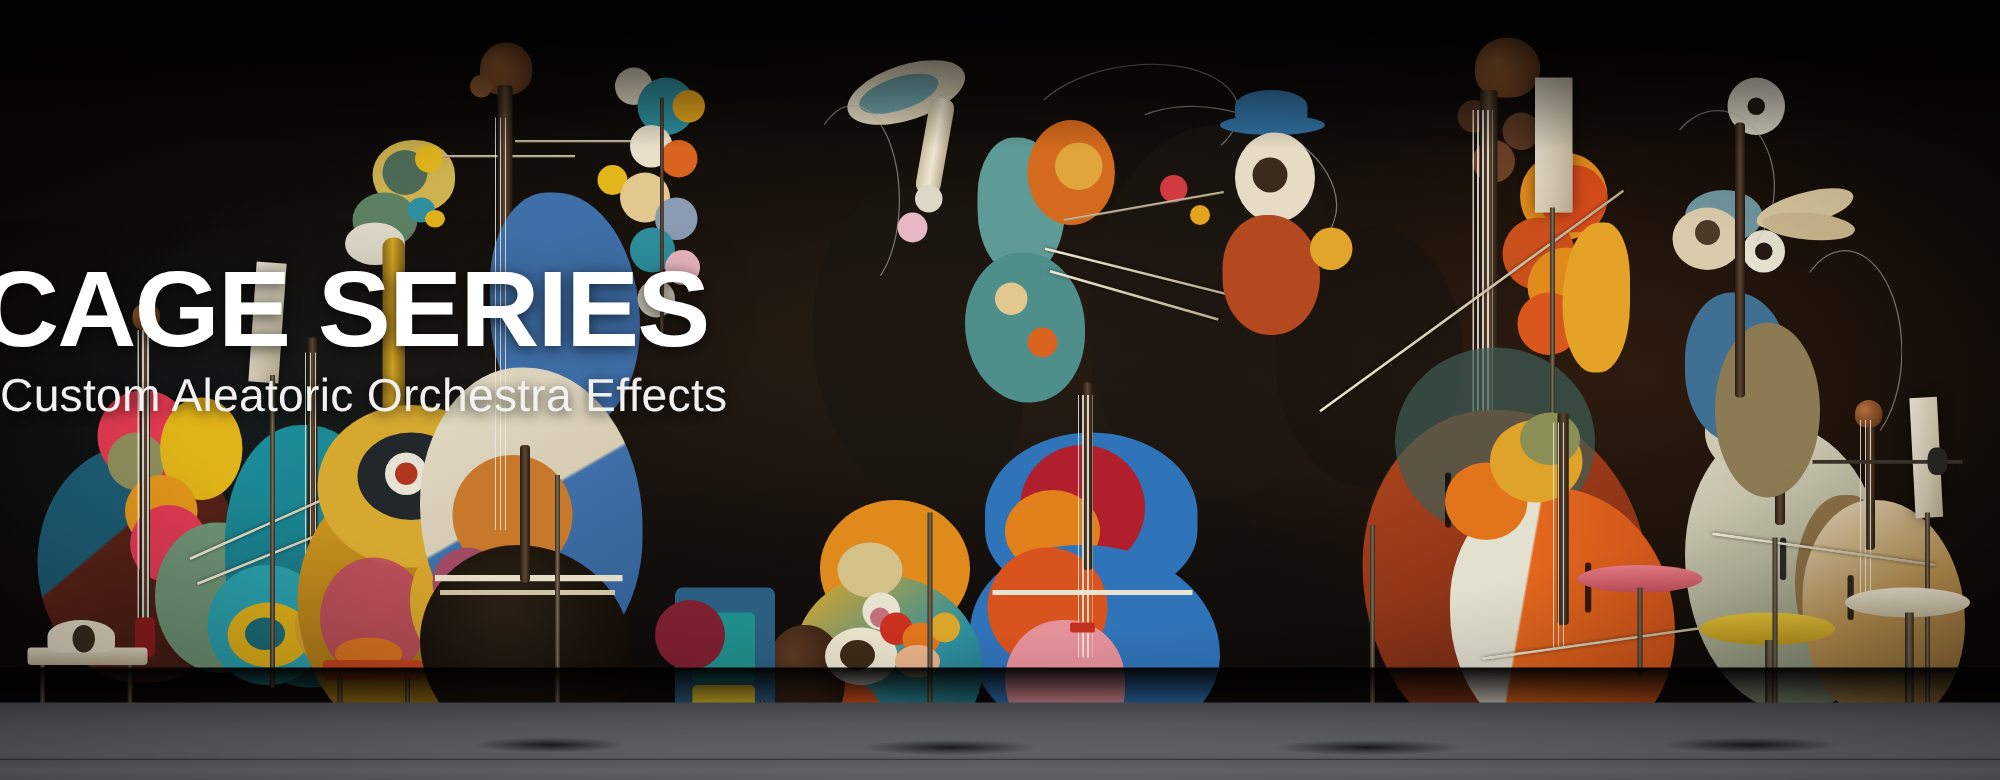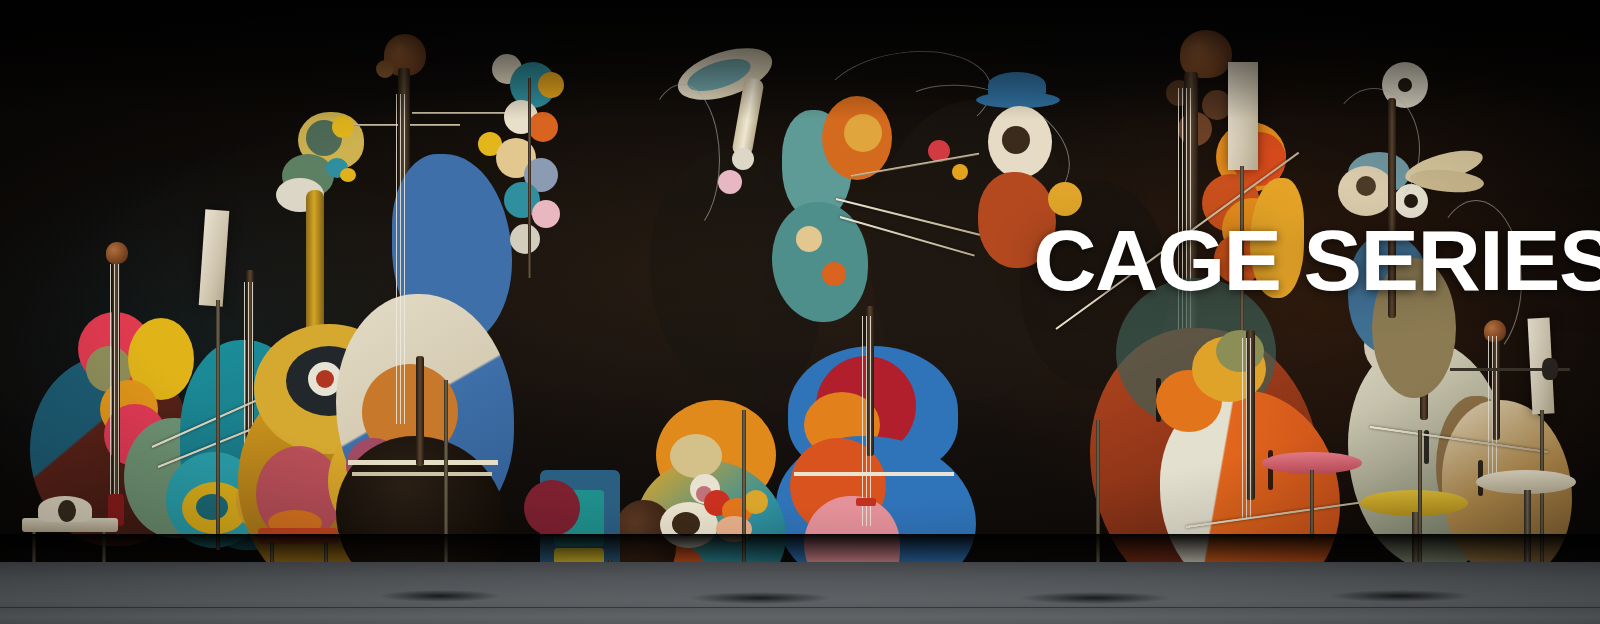--- a/index.html
+++ b/index.html
@@ -51,21 +51,21 @@
         background:linear-gradient(90deg,#241a12,#5d4630,#241a12);}
   .scroll{position:absolute;width:22px;height:22px;border-radius:50% 50% 45% 40%;
         background:radial-gradient(circle at 35% 35%,#b4703d,#7a4522 60%,#4a2814);}
   .strings{position:absolute;background:
       repeating-linear-gradient(90deg, rgba(238,234,222,.85) 0 1px, rgba(0,0,0,0) 1px 4px);}
   .bow{position:absolute;height:2px;background:linear-gradient(90deg,#efe7d2,#b6a98c);
        transform-origin:left center;box-shadow:0 0 3px rgba(0,0,0,.6);}
   .fhole{position:absolute;width:5px;height:34px;border-radius:3px;background:rgba(10,8,6,.8);}
 
   
-  .hero{position:absolute;left:0;right:0;top:218px;text-align:right;pointer-events:none;}
+  .hero{position:absolute;left:0;right:0;top:206px;text-align:left;pointer-events:none;}
   .hero-title{
     display:block;
     font-family:"Liberation Sans", sans-serif;
     font-weight:700;
     font-size:86px;
     line-height:.98;
     letter-spacing:-1.5px;
     color:#ffffff;
     transform:scaleX(1.02);
     text-shadow:0 2px 10px rgba(0,0,0,.55), 0 0 40px rgba(0,0,0,.35);
@@ -401,15 +401,16 @@
   <div class="shadow" style="left:380px;bottom:22px;width:120px;height:12px;"></div>
   <div class="shadow" style="left:690px;bottom:20px;width:140px;height:12px;"></div>
   <div class="shadow" style="left:1020px;bottom:20px;width:150px;height:12px;"></div>
   <div class="shadow" style="left:1330px;bottom:22px;width:140px;height:12px;"></div>
 
   <div class="topfade"></div>
   <div class="vignette"></div>
 
   <div class="hero">
     <span class="hero-title">CAGE SERIES</span>
+    <span class="hero-sub">Custom Aleatoric Orchestra Effects</span>
   </div>
 
 </div>
 
 </body></html>

